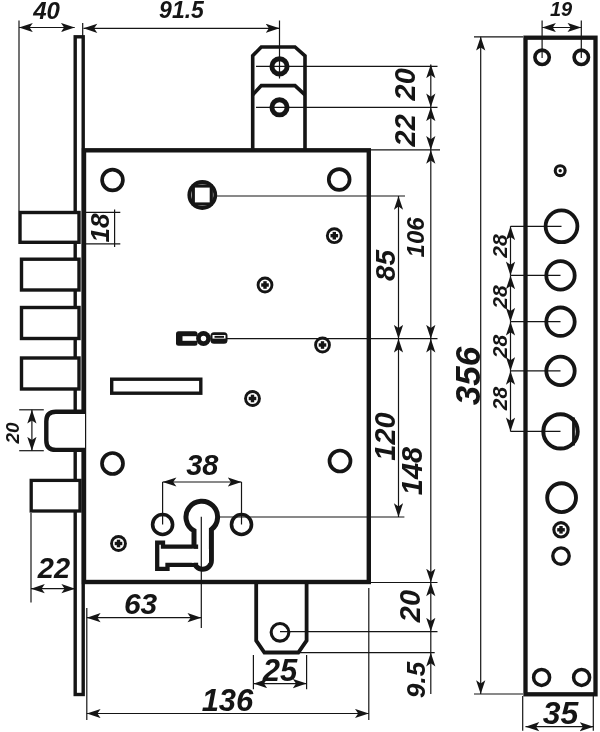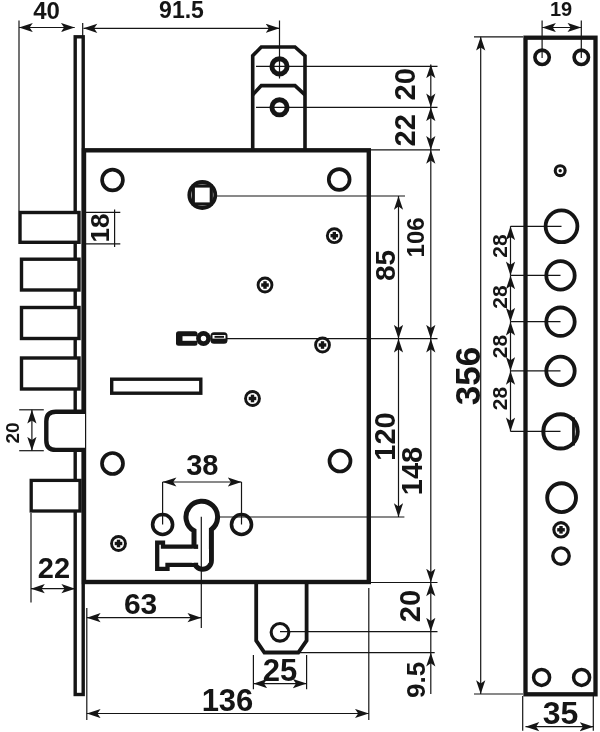--- a/index.html
+++ b/index.html
@@ -1,16 +1,16 @@
 <!DOCTYPE html>
 <html><head>
 <meta charset="utf-8">
 <style>
   html,body{margin:0;padding:0;background:#fff;}
-  #page{width:600px;height:732px;background:#ffffff;position:relative;overflow:hidden;}
+  #page{width:600px;height:732px;background:#ffffff;position:relative;overflow:hidden;font-style:italic;}
   svg{display:block;}
   text{font-family:"Liberation Sans",sans-serif;fill:#151515;font-weight:bold;}
 </style>
 </head>
 <body>
 
 <div id="page">
 <svg width="600" height="732" viewBox="0 0 600 732">
 <defs>
 <marker id="ah" markerUnits="userSpaceOnUse" markerWidth="15" markerHeight="10" refX="14" refY="4.8" orient="auto">

